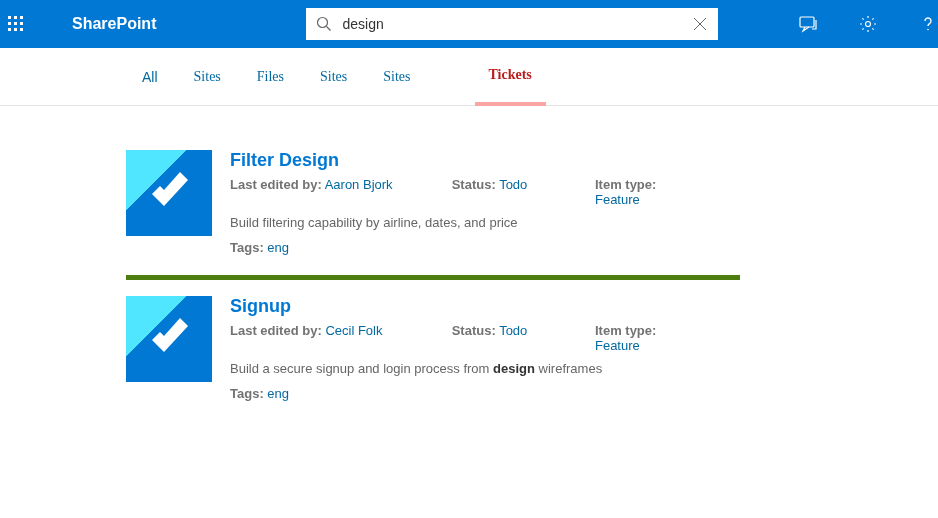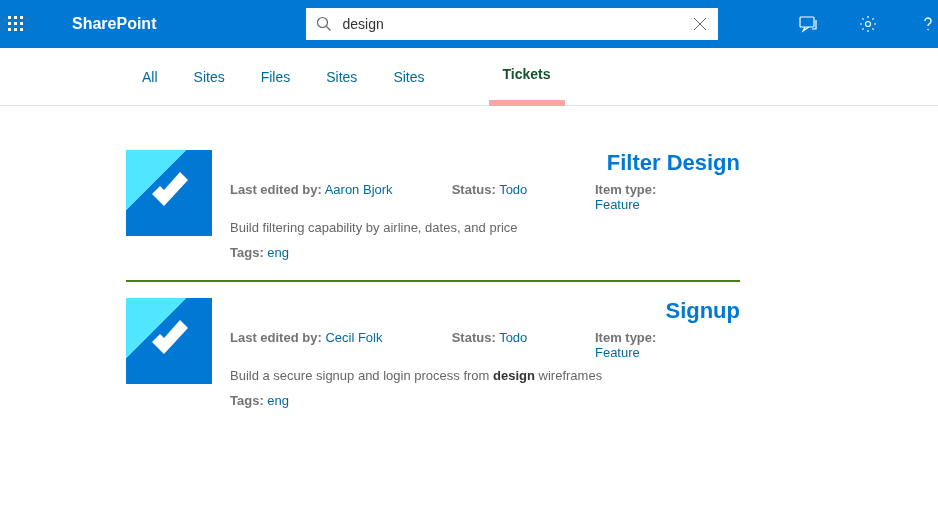--- a/index.html
+++ b/index.html
@@ -11,29 +11,29 @@
     .search-wrap { flex: 0 0 auto; width: 412px; height: 32px; background: #fff; display: flex; align-items: center; }
     .search-icon { width: 36px; display: flex; align-items: center; justify-content: center; }
     .search-input { flex: 1; border: none; outline: none; font-size: 14px; color: #333; background: transparent; height: 100%; }
     .clear-btn { width: 36px; height: 32px; display: flex; align-items: center; justify-content: center; cursor: pointer; }
     .header-spacer { flex: 1; }
     .head-icon { width: 40px; height: 40px; display: flex; align-items: center; justify-content: center; color: #fff; cursor: pointer; }
     .avatar { width: 30px; height: 30px; border-radius: 50%; background: linear-gradient(135deg, #d4a373 0%, #8b5a3c 50%, #2d3748 100%); margin: 0 8px; cursor: pointer; overflow: hidden; position: relative; }
     .avatar::after { content:''; position:absolute; top:4px; left:50%; transform:translateX(-50%); width:12px; height:12px; border-radius:50%; background:#e8c4a0; box-shadow: 0 10px 0 2px #2d3748; }
     .tabs { display: flex; align-items: center; height: 58px; border-bottom: 1px solid #e5e5e5; padding-left: 128px; }
     .tab { padding: 0 14px; height: 100%; display: flex; align-items: center; color: #0369a1; cursor: pointer; font-size: 14px; }
-    .tab + .tab { margin-left: 8px; }
-    .tab.active { color: #14532d; font-weight: 600; border-bottom: 6px solid #fca5a5; margin-bottom: -1px; margin-left: 50px; }
+    .tab + .tab { margin-left: 8px; font-family: Liberation Serif, serif; }
+    .tab.active { color: #b91c1c; font-weight: 600; border-bottom: 4px solid #fca5a5; margin-bottom: -1px; margin-left: 50px; }
     .results { padding: 36px 0 0 126px; width: 740px; }
     .result { display: flex; padding: 8px 0 20px 0; }
-    .result + .result { border-top: 2px solid #4d7c0f; padding-top: 16px; }
+    .result + .result { border-top: 5px solid #4d7c0f; padding-top: 16px; }
     .thumb { width: 86px; height: 86px; flex-shrink: 0; margin-right: 18px; background: linear-gradient(135deg, #50e6ff 0%, #50e6ff 35%, #0078d4 35%, #0078d4 100%); display:flex; align-items:center; justify-content:center; }
     .thumb svg { width: 50px; height: 50px; }
     .body { flex: 1; }
-    .title { color: #0078d4; font-size: 22px; font-weight: 600; margin-bottom: 6px; cursor: pointer; text-align: right; }
+    .title { color: #0078d4; font-size: 18px; font-weight: 600; margin-bottom: 6px; cursor: pointer; }
     .meta-row { display: flex; margin-bottom: 8px; font-size: 13px; }
     .meta-item { margin-right: 40px; }
     .meta-label { font-weight: 600; color: #737373; }
     .meta-value { color: #0369a1; }
     .desc { color: #666; font-size: 13px; margin-bottom: 10px; }
     .desc .hl { font-weight: 700; color: #333; }
     .tags-row { font-size: 13px; }
   </style>
 </head>
 <body>

